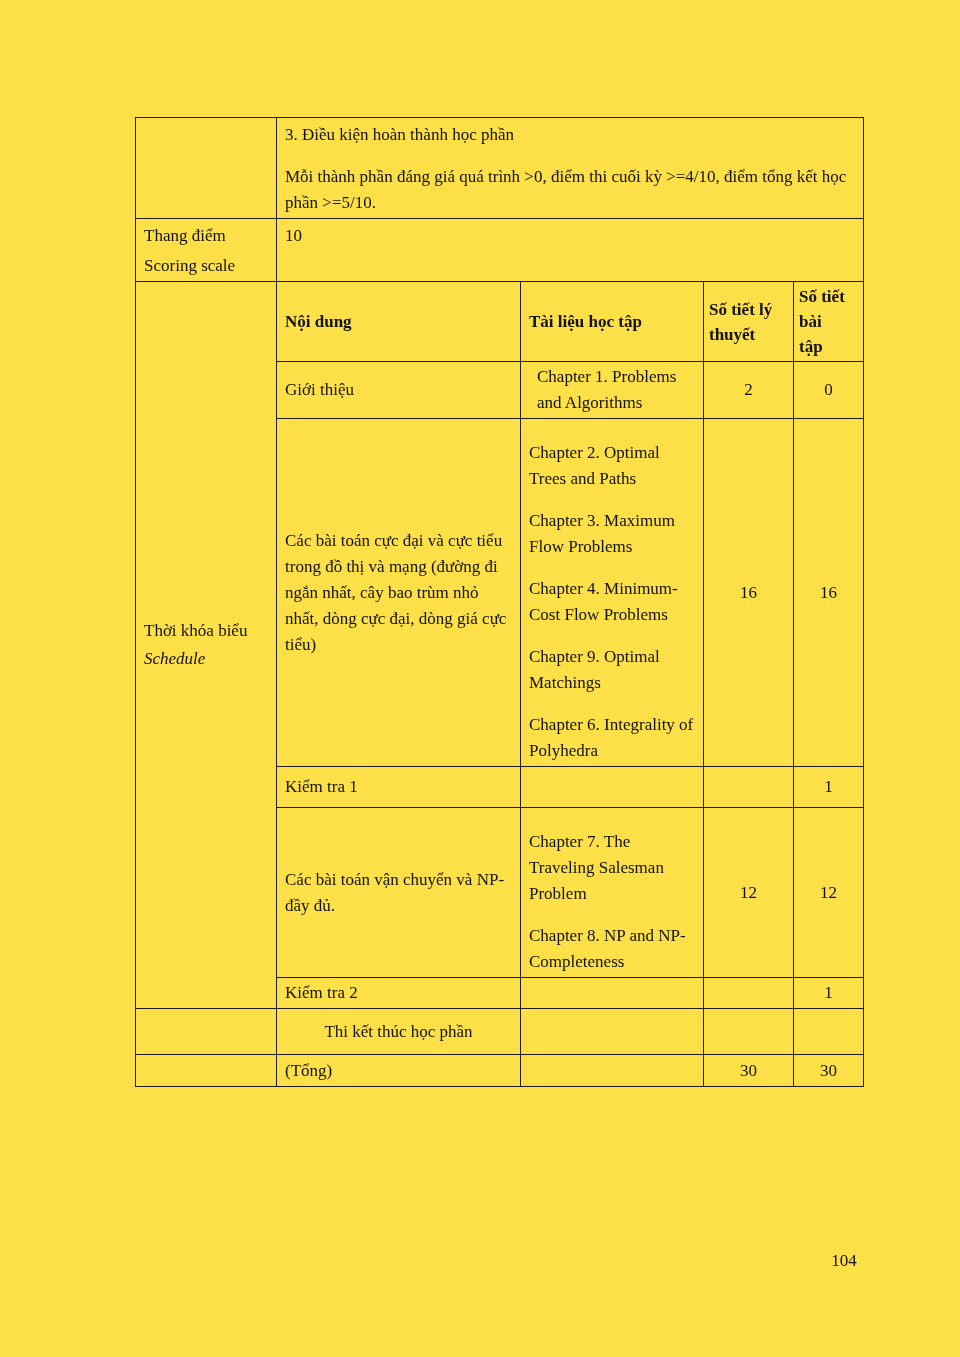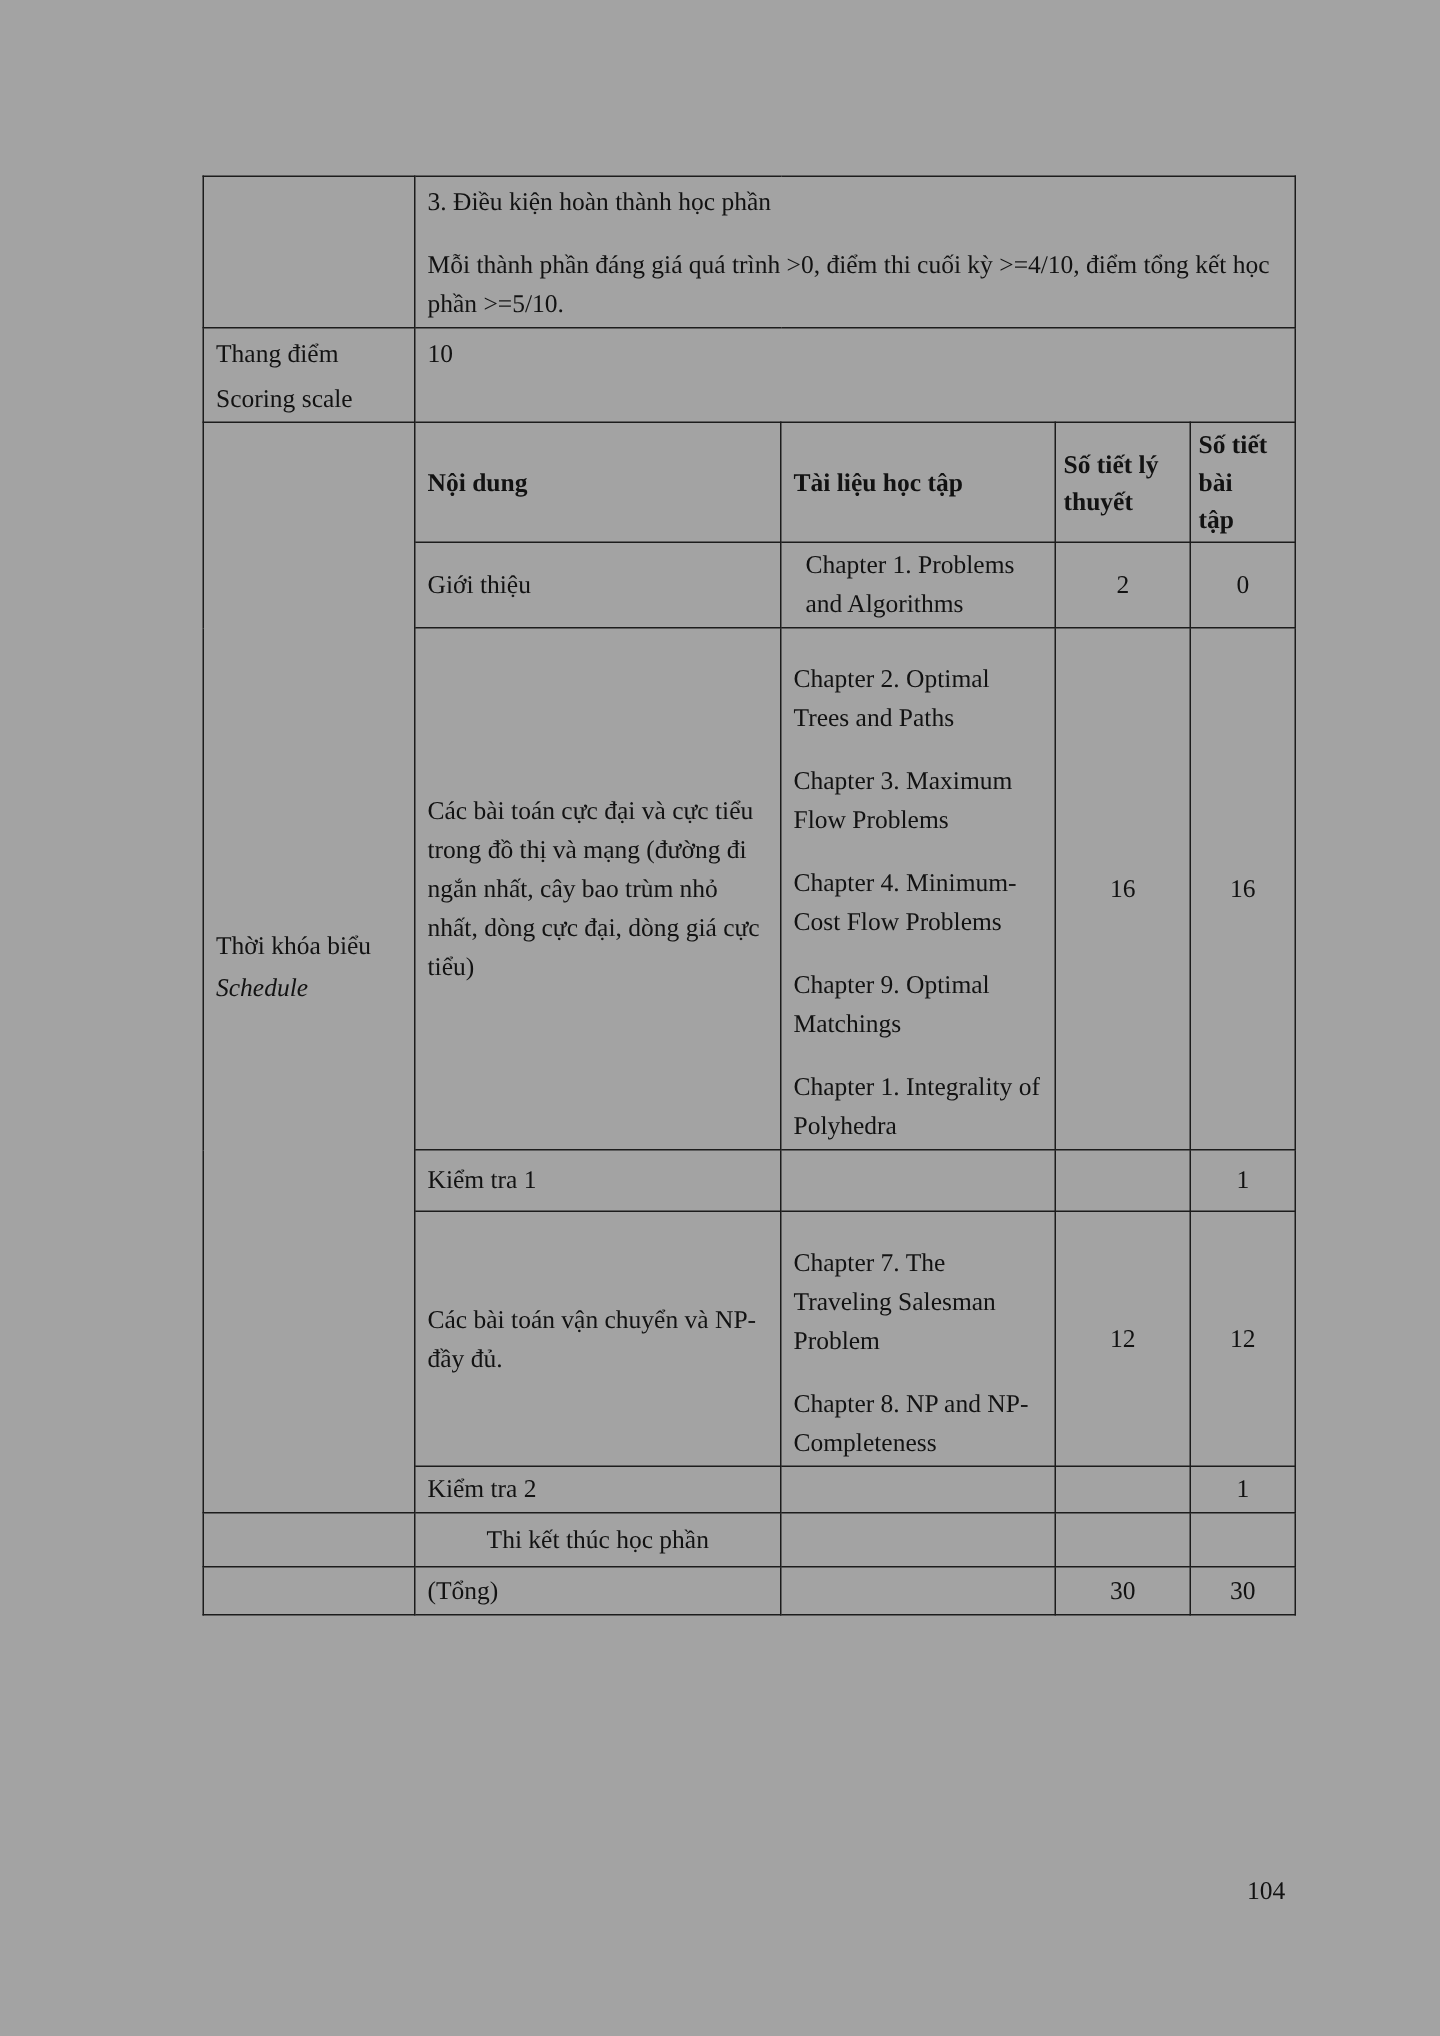--- a/index.html
+++ b/index.html
@@ -1,19 +1,19 @@
 <!DOCTYPE html>
 <html><head>
 <meta charset="utf-8">
 <style>
   html,body{margin:0;padding:0;background:#ffffff;}
   .page{
     position:relative;
     width:960px;height:1357px;
-    background:#a3a3a3;
+    background:#fde047;
     font-family:"Liberation Serif", serif;
     color:#121212;
     overflow:hidden;
   }
   table.syllabus{
     position:absolute;left:135px;top:117px;
     width:728px;
     border-collapse:collapse;
     table-layout:fixed;
   }
@@ -107,21 +107,21 @@
       <td class="num">0</td>
     </tr>
 
     <tr style="height:346px">
       <td>Các bài toán cực đại và cực tiểu trong đồ thị và mạng (đường đi ngắn nhất, cây bao trùm nhỏ nhất, dòng cực đại, dòng giá cực tiểu)</td>
       <td class="mat">
         <p>Chapter 2. Optimal Trees and Paths</p>
         <p>Chapter 3. Maximum Flow Problems</p>
         <p>Chapter 4. Minimum-Cost Flow Problems</p>
         <p>Chapter 9. Optimal Matchings</p>
-        <p>Chapter 1. Integrality of Polyhedra</p>
+        <p>Chapter 6. Integrality of Polyhedra</p>
       </td>
       <td class="num">16</td>
       <td class="num">16</td>
     </tr>
 
     <tr style="height:41px">
       <td>Kiểm tra 1</td>
       <td></td>
       <td class="num"></td>
       <td class="num">1</td>
@@ -137,21 +137,21 @@
       <td class="num">12</td>
     </tr>
 
     <tr style="height:30px">
       <td>Kiểm tra 2</td>
       <td></td>
       <td class="num"></td>
       <td class="num">1</td>
     </tr>
 
-    <tr style="height:36px">
+    <tr style="height:46px">
       <td></td>
       <td class="center">Thi kết thúc học phần</td>
       <td></td>
       <td></td>
       <td></td>
     </tr>
 
     <tr style="height:32px">
       <td></td>
       <td>(Tổng)</td>

